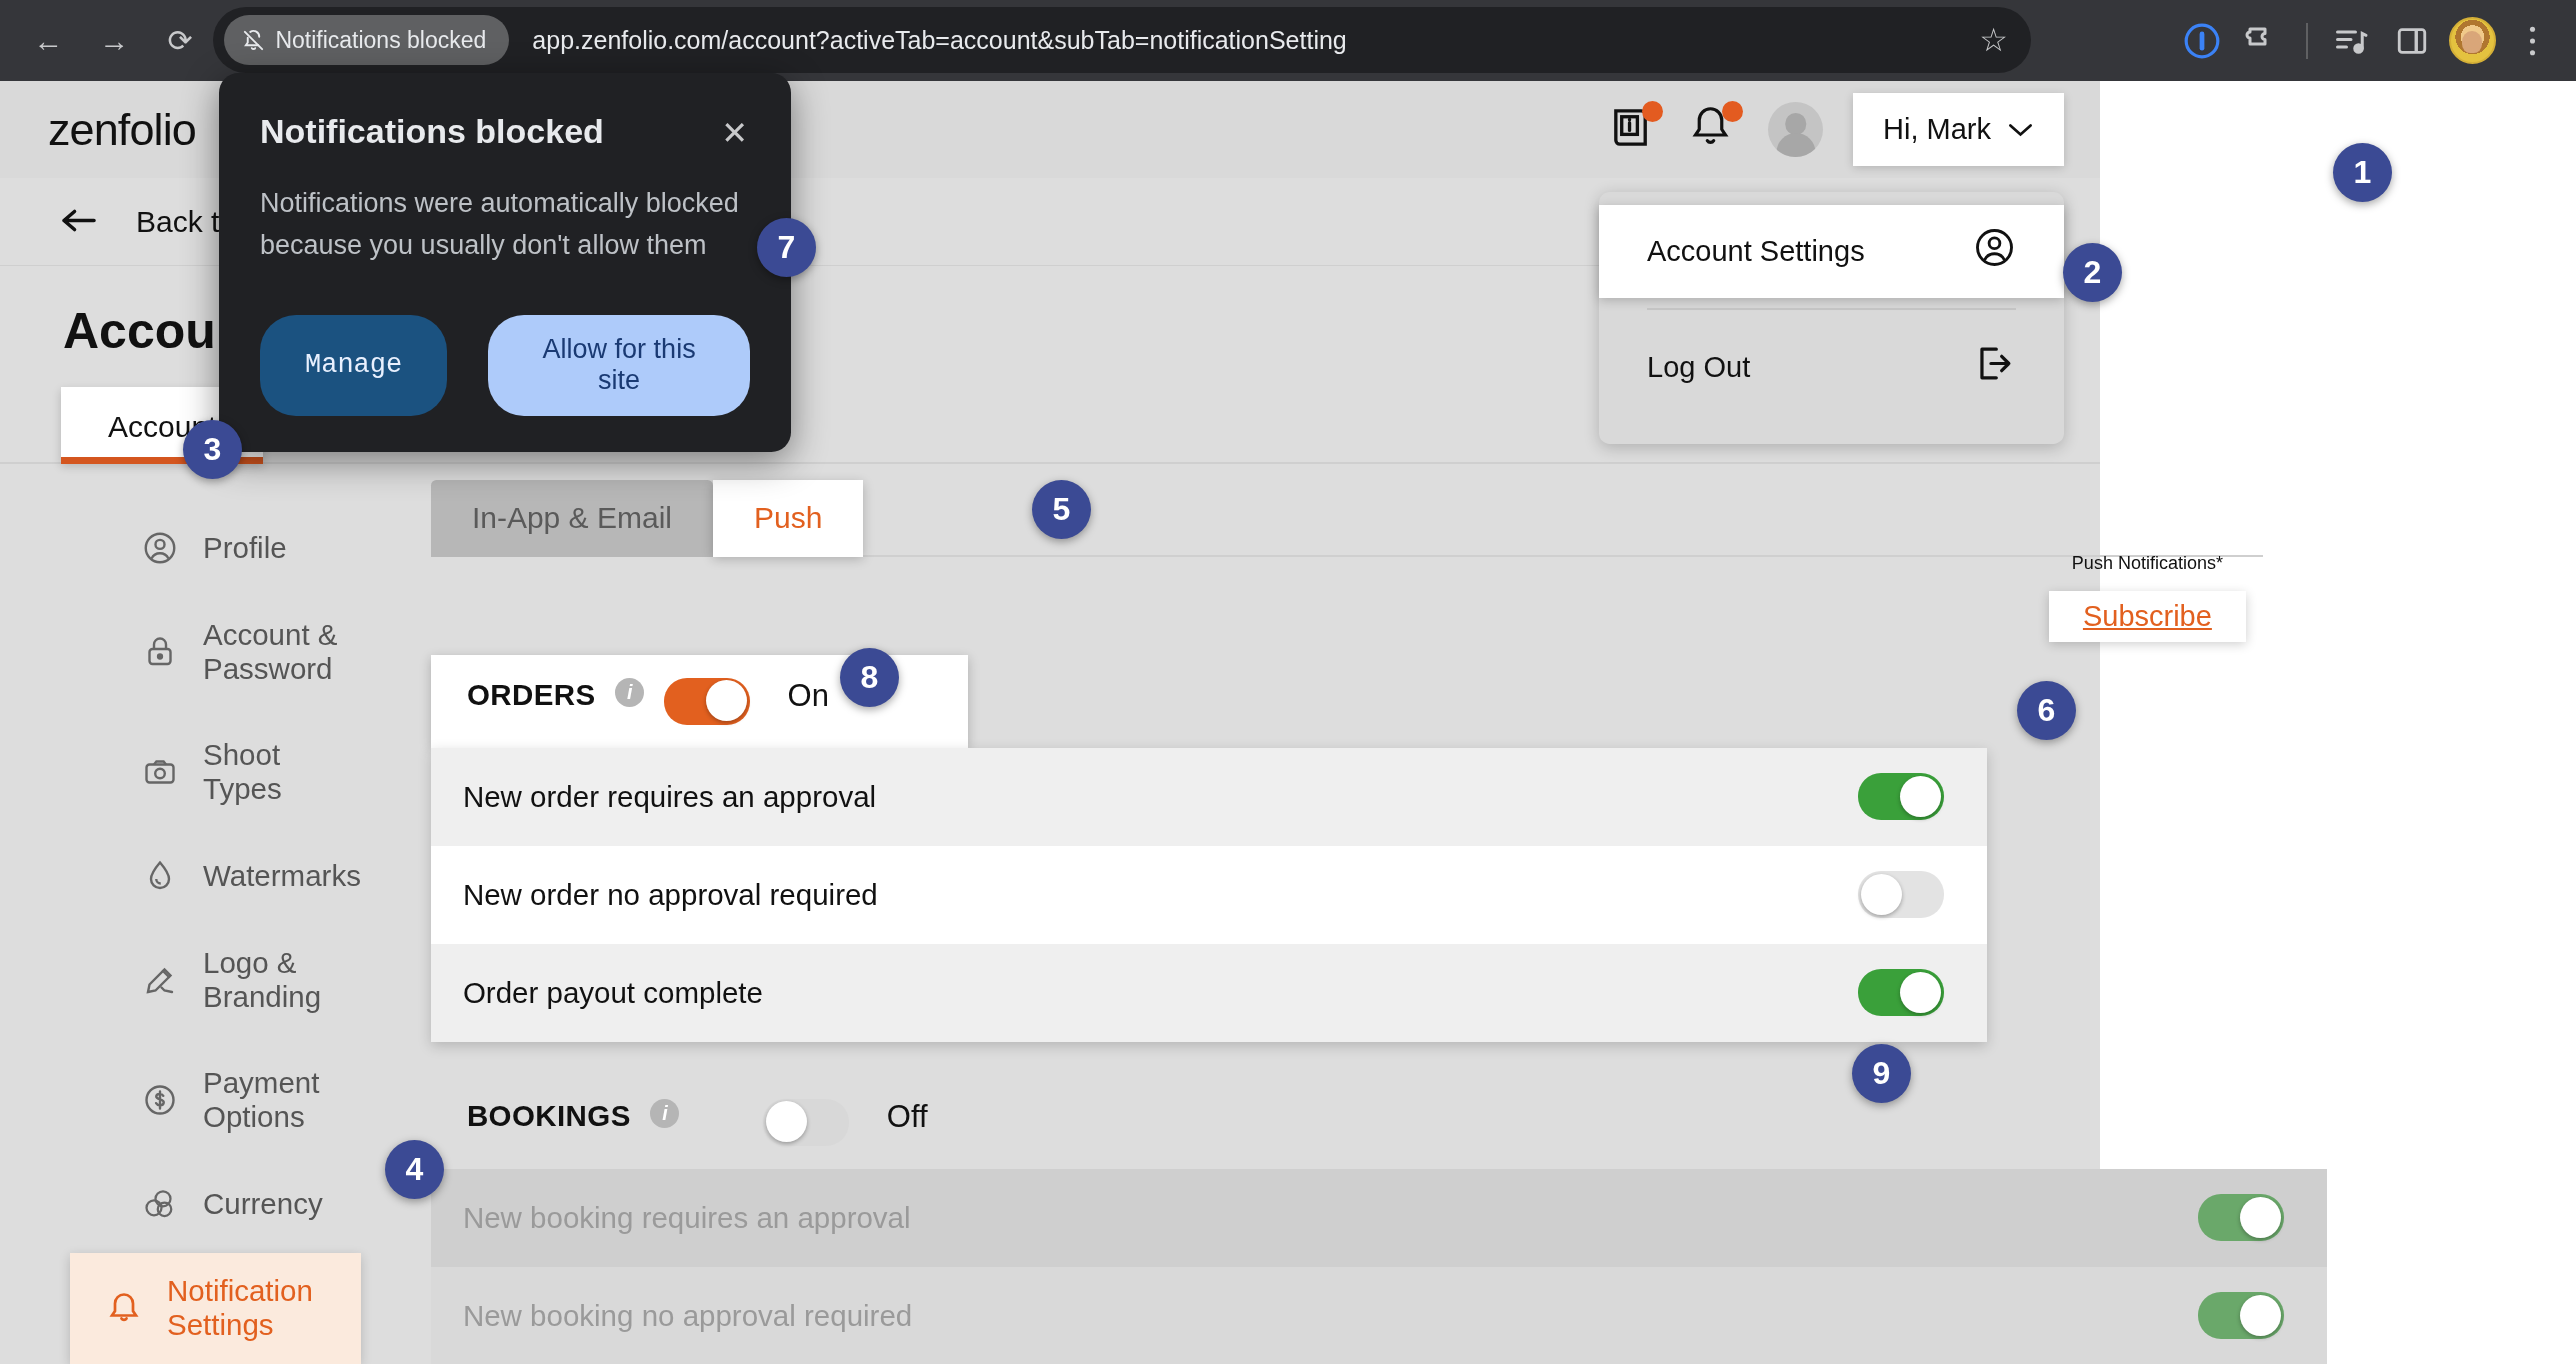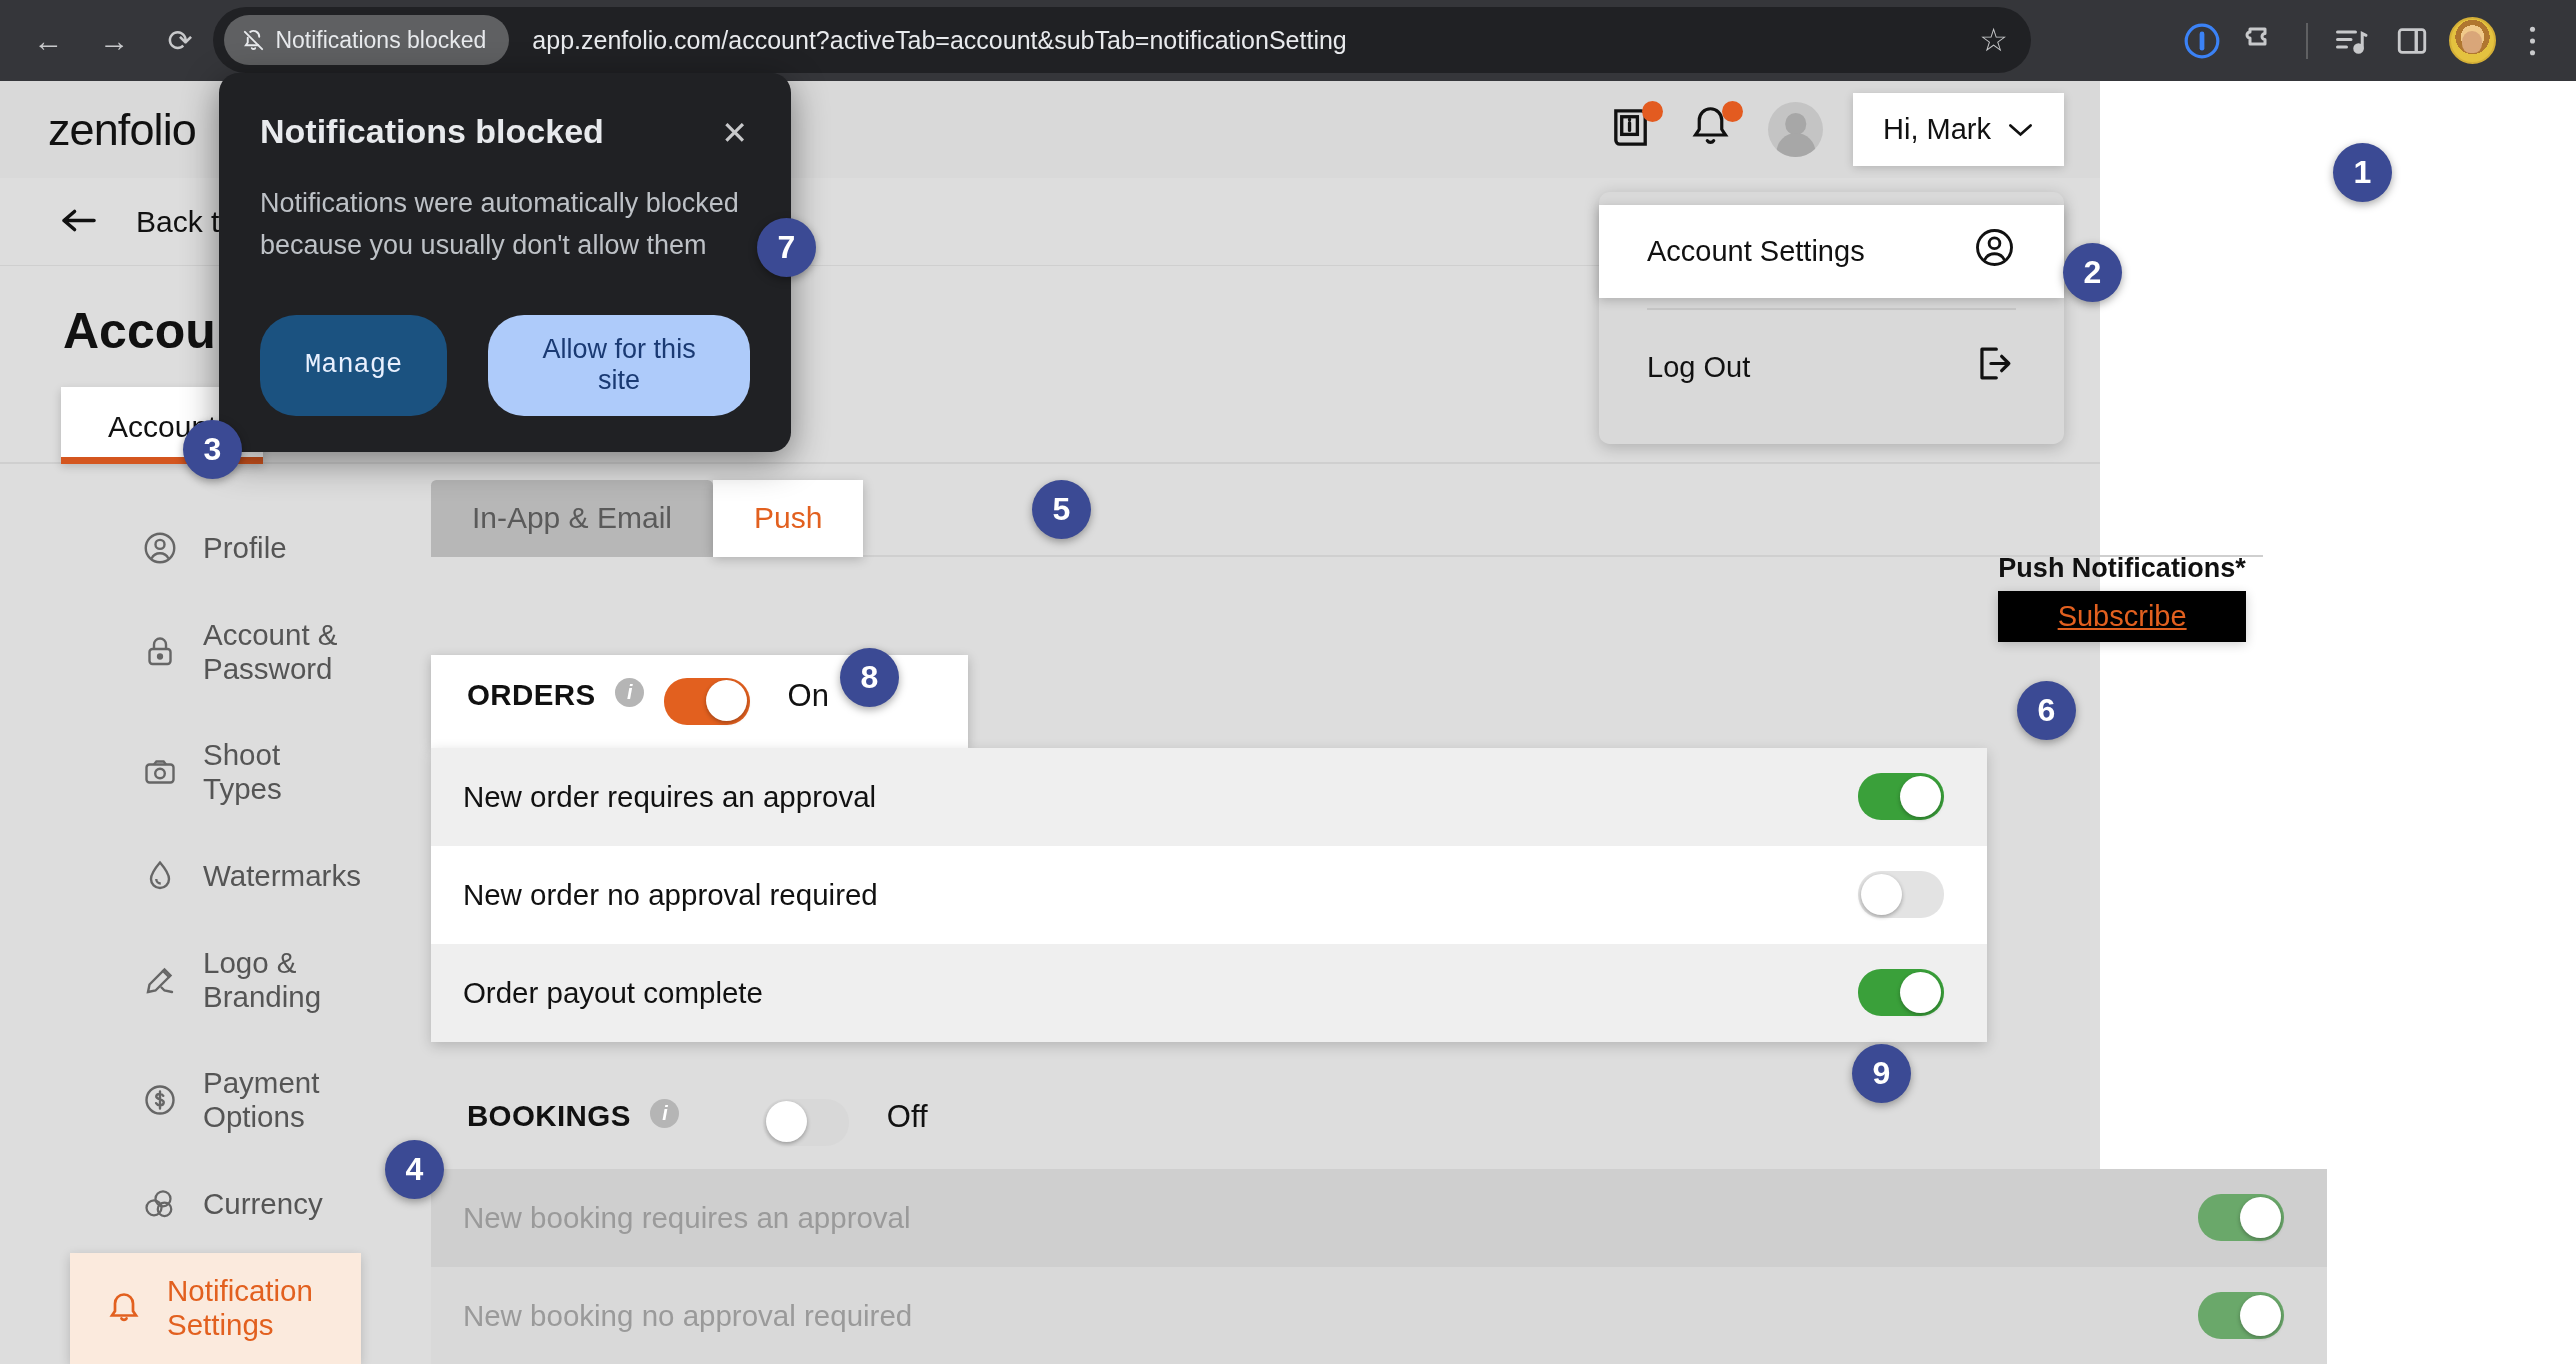--- a/index.html
+++ b/index.html
@@ -159,23 +159,23 @@
   }
   .seg {
     font-size: 30px; padding: 21.5px 41px; cursor: pointer; position: relative; z-index: 2;
   }
   .seg.inactive { background: #b7b7b7; color: #5a5a5a; border-radius: 5.4px 5.4px 0 0; }
   .seg.active { background: #ffffff; color: #e2601f; box-shadow: 0 2.7px 10.7px rgba(0,0,0,.22); }
 
   .push-box {
     position: absolute; right: 81px; top: 89px; text-align: center;
   }
-  .push-label { font-size: 27px; font-weight: 700; color: #111; }
+  .push-label { font-size: 18px; font-weight: 400; color: #111; }
   .push-sub {
-    background: #000000; padding: 9px 54px; margin-top: 7px;
+    background: #ffffff; padding: 9px 34px; margin-top: 17px;
     box-shadow: 0 2.7px 10.7px rgba(0,0,0,.2);
   }
   .push-sub a { color: #e2601f; font-size: 29px; text-decoration: underline; cursor:pointer; }
 
   .group-head {
     display: flex; align-items: flex-start; gap: 19.7px; margin: 98px 0 0 0;
     padding: 23px 36px; width: 537px;
   }
   .group-head.boxed { background: #fff; box-shadow: 0 2.7px 10.7px rgba(0,0,0,.22); }
   .group-title { font-size: 29.5px; font-weight: 700; color: #111; letter-spacing: 0.4px; }

